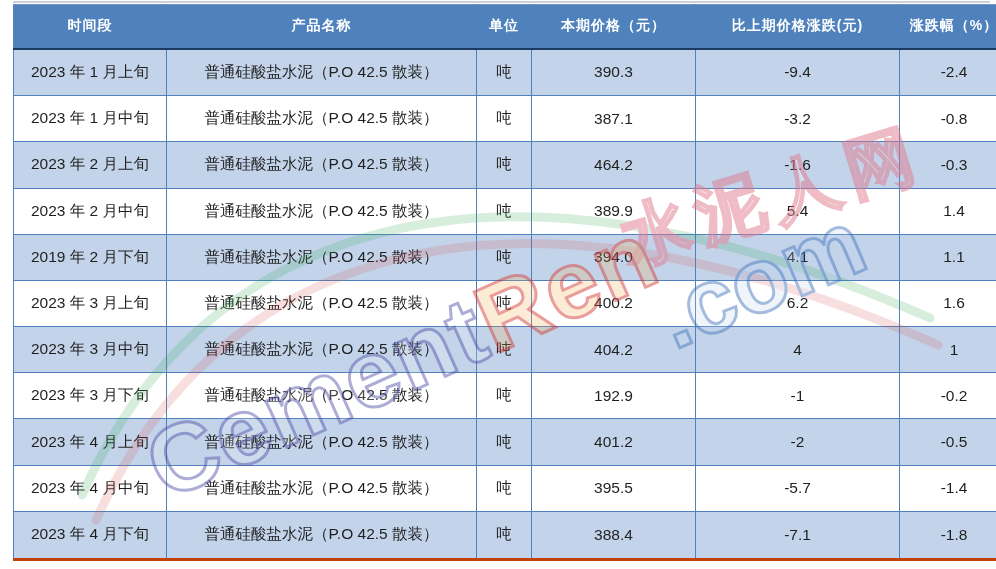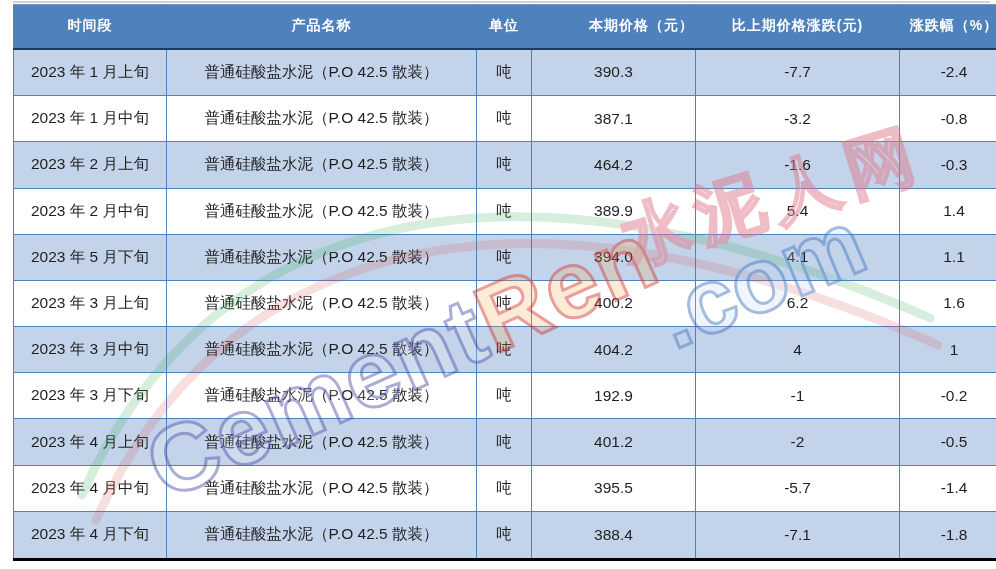--- a/index.html
+++ b/index.html
@@ -26,26 +26,26 @@
     text-align:center;vertical-align:middle;
   }
   .price-table thead tr{height:44px;}
   .price-table td{
     border:1.5px solid var(--grid-border,#4f81bd);
     color:var(--cell-text,#1f1f1f);
     font-size:15.5px;text-align:center;vertical-align:middle;
     background:var(--row-bg,#ffffff);
   }
   .price-table tbody tr:nth-child(odd) td{background:var(--row-alt-bg,#c3d4ea);}
-  .price-table tbody tr:last-child td{border-bottom:3px solid #000000;}
+  .price-table tbody tr:last-child td{border-bottom:3px solid #c2410c;}
   
   .price-table th:nth-child(1){width:150px;}
   .price-table th:nth-child(2){width:307px;}
   .price-table th:nth-child(3){width:52px;text-align:center;}
-  .price-table th:nth-child(4){width:161px;text-align:right;}
+  .price-table th:nth-child(4){width:161px;}
   .price-table th:nth-child(5){width:201px;margin-top:35px;}
   .price-table th:nth-child(6){width:106px;}
 
   
   .watermark{
     position:absolute;inset:0;pointer-events:none;opacity:.5;z-index:5;
   }
   .wm-swoosh{position:absolute;left:0;top:0;}
   .wm-text{
     position:absolute;font-weight:bold;white-space:nowrap;
@@ -86,21 +86,21 @@
         <th>比上期价格涨跌(元)</th>
         <th>涨跌幅（%）</th>
       </tr>
   </thead>
   <tbody>
       <tr>
         <td>2023 年 1 月上旬</td>
         <td>普通硅酸盐水泥（P.O 42.5 散装）</td>
         <td>吨</td>
         <td>390.3</td>
-        <td>-7.7</td>
+        <td>-9.4</td>
         <td>-2.4</td>
       </tr>
       <tr>
         <td>2023 年 1 月中旬</td>
         <td>普通硅酸盐水泥（P.O 42.5 散装）</td>
         <td>吨</td>
         <td>387.1</td>
         <td>-3.2</td>
         <td>-0.8</td>
       </tr>
@@ -114,21 +114,21 @@
       </tr>
       <tr>
         <td>2023 年 2 月中旬</td>
         <td>普通硅酸盐水泥（P.O 42.5 散装）</td>
         <td>吨</td>
         <td>389.9</td>
         <td>5.4</td>
         <td>1.4</td>
       </tr>
       <tr>
-        <td>2023 年 5 月下旬</td>
+        <td>2019 年 2 月下旬</td>
         <td>普通硅酸盐水泥（P.O 42.5 散装）</td>
         <td>吨</td>
         <td>394.0</td>
         <td>4.1</td>
         <td>1.1</td>
       </tr>
       <tr>
         <td>2023 年 3 月上旬</td>
         <td>普通硅酸盐水泥（P.O 42.5 散装）</td>
         <td>吨</td>

